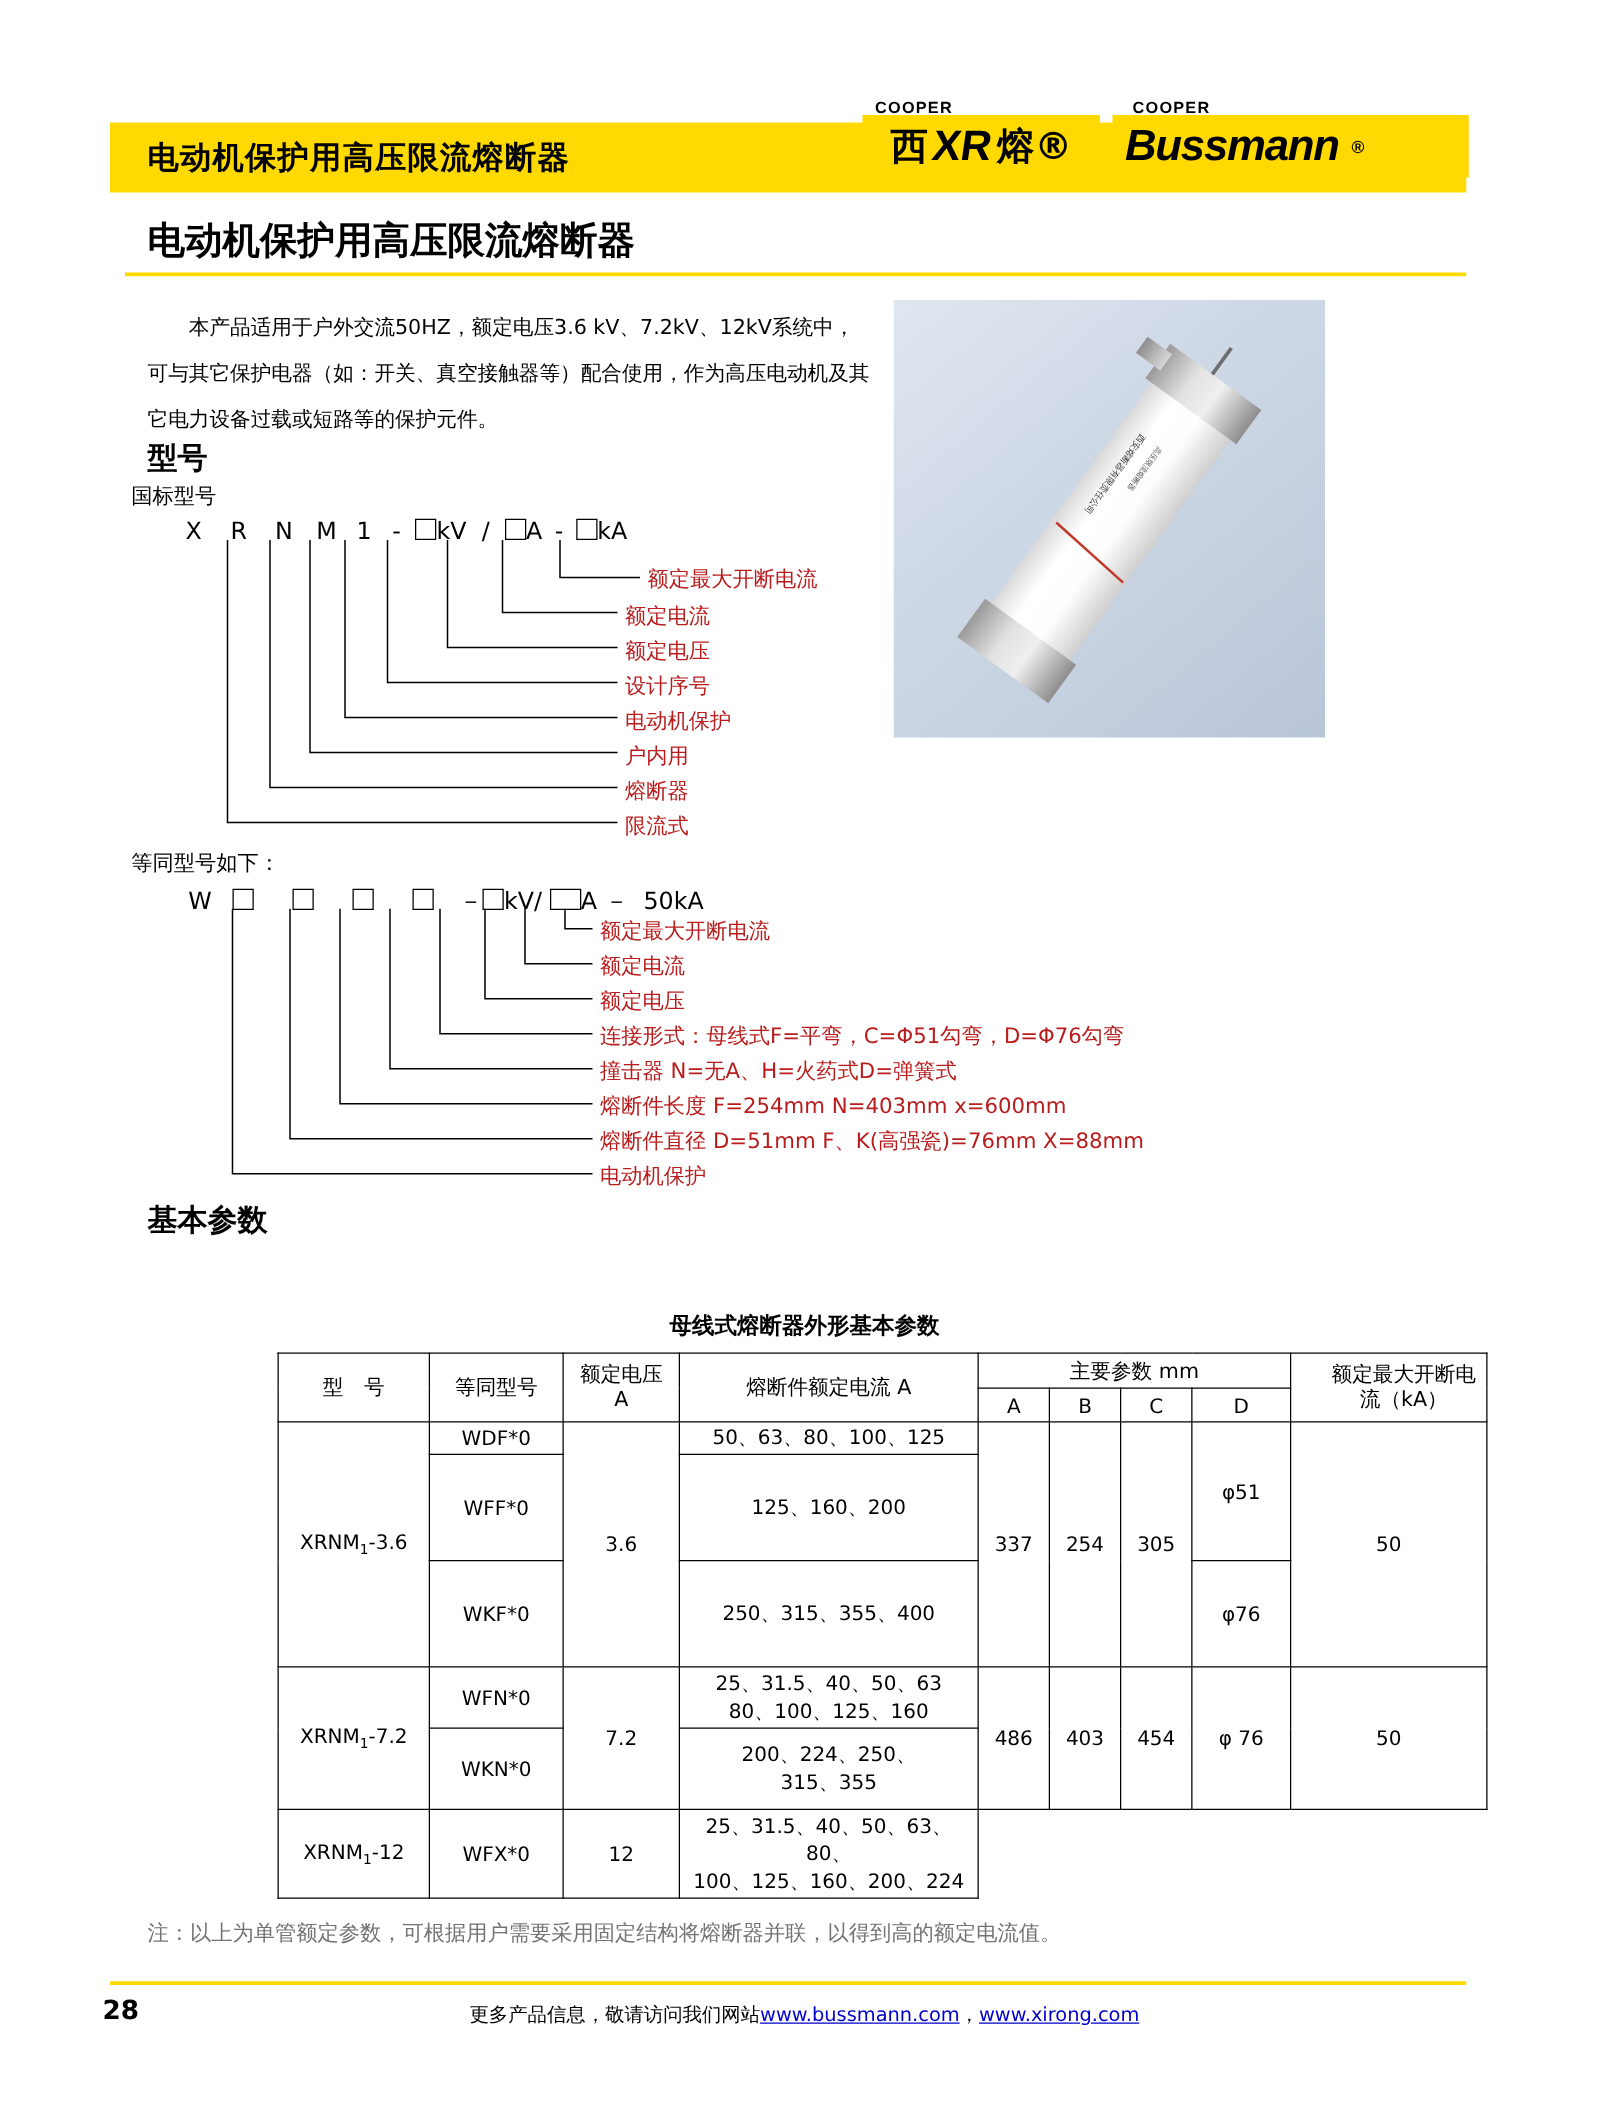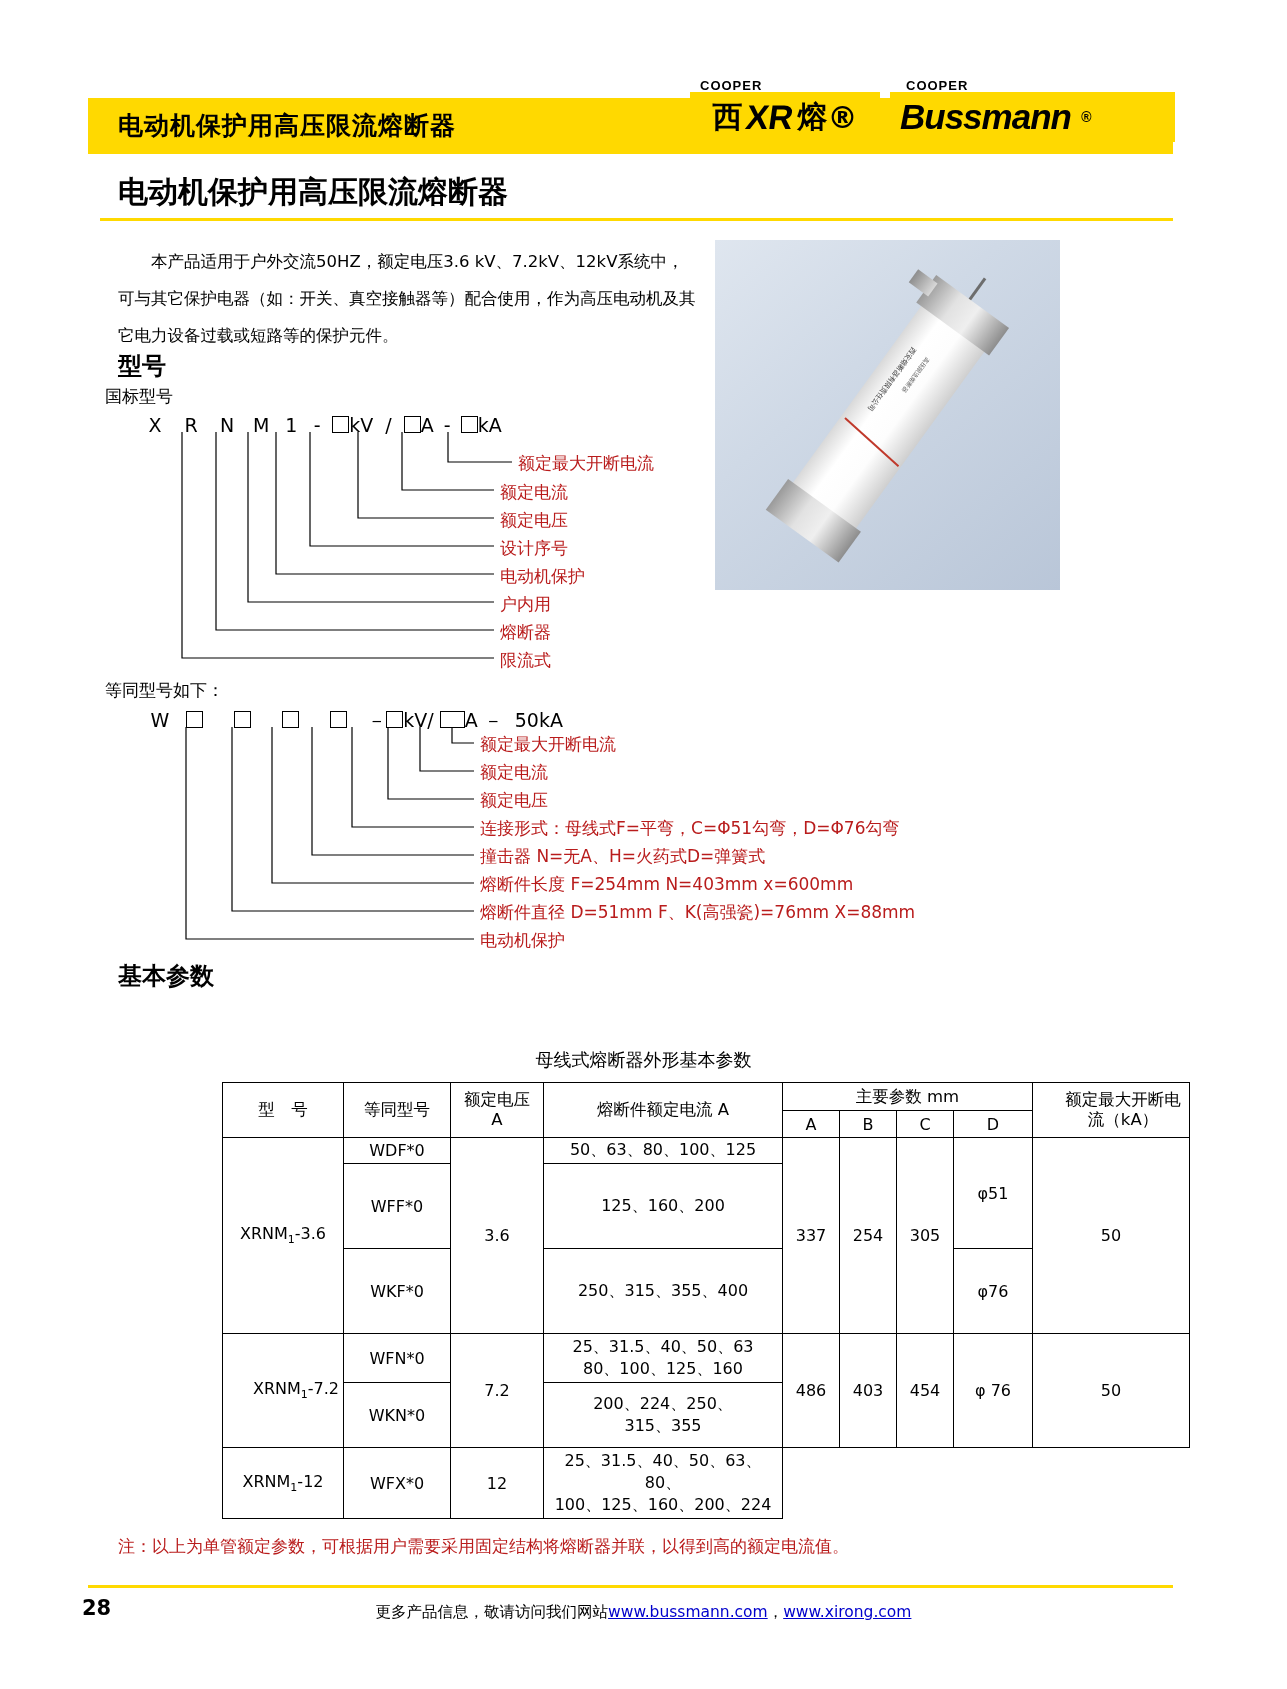--- a/index.html
+++ b/index.html
@@ -137,34 +137,34 @@
   .leaders{position:absolute;left:0;top:0;width:1287px;height:1689px;pointer-events:none;}
 
   .leg{
     position:absolute;font-family:"DejaVu Sans", sans-serif;font-size:17px;color:#b91c1c;
     white-space:nowrap;
   }
 
   
   .tbl-cap{
     position:absolute;left:0;top:1048px;width:1287px;text-align:center;
-    font-family:"DejaVu Sans", sans-serif;font-weight:normal;font-size:18px;
+    font-family:"DejaVu Sans", sans-serif;font-weight:bold;font-size:18px;
   }
   table.params{
     position:absolute;left:222px;top:1082px;border-collapse:collapse;
     font-family:"DejaVu Sans", sans-serif;font-size:16px;
   }
   table.params td, table.params th{
     border:1px solid #000;text-align:center;vertical-align:middle;font-weight:normal;
     padding:2px 4px;
   }
   table.params .hdr{font-size:16.5px;line-height:20px;}
   .note{
     position:absolute;left:118px;top:1535px;
-    font-family:"DejaVu Sans", sans-serif;font-size:17px;color:#b91c1c;
+    font-family:"DejaVu Sans", sans-serif;font-size:17px;color:#737373;
   }
 
   
   .footer-rule{
     position:absolute;left:88px;top:1585px;width:1085px;height:3px;background:#ffd900;
   }
   .pageno{
     position:absolute;left:82px;top:1596px;
     font-family:"DejaVu Sans", sans-serif;font-weight:bold;font-size:21px;color:#000;
   }
@@ -332,21 +332,21 @@
         <td style="height:80px;">WFF*0</td>
         <td>125、160、200</td>
       </tr>
       <tr>
         <td style="height:80px;">WKF*0</td>
         <td>250、315、355、400</td>
         <td>φ76</td>
       </tr>
 
       <tr>
-        <td rowspan="2" style="height:66px;text-align:right;"><span>XRNM<sub>1</sub>-7.2</span></td>
+        <td rowspan="2" style="height:66px;"><span>XRNM<sub>1</sub>-7.2</span></td>
         <td>WFN*0</td>
         <td rowspan="2">7.2</td>
         <td style="white-space:pre-line;line-height:22px;">25、31.5、40、50、63
 80、100、125、160</td>
         <td rowspan="2">486</td>
         <td rowspan="2">403</td>
         <td rowspan="2">454</td>
         <td rowspan="2">φ 76</td>
         <td rowspan="2">50</td>
       </tr>

